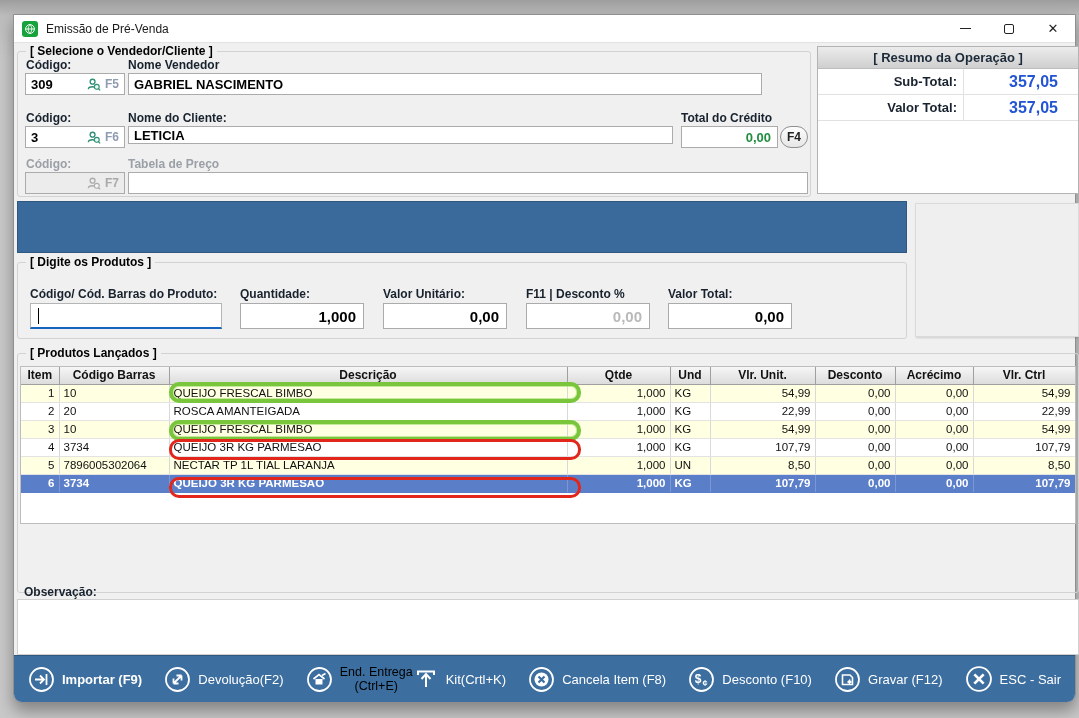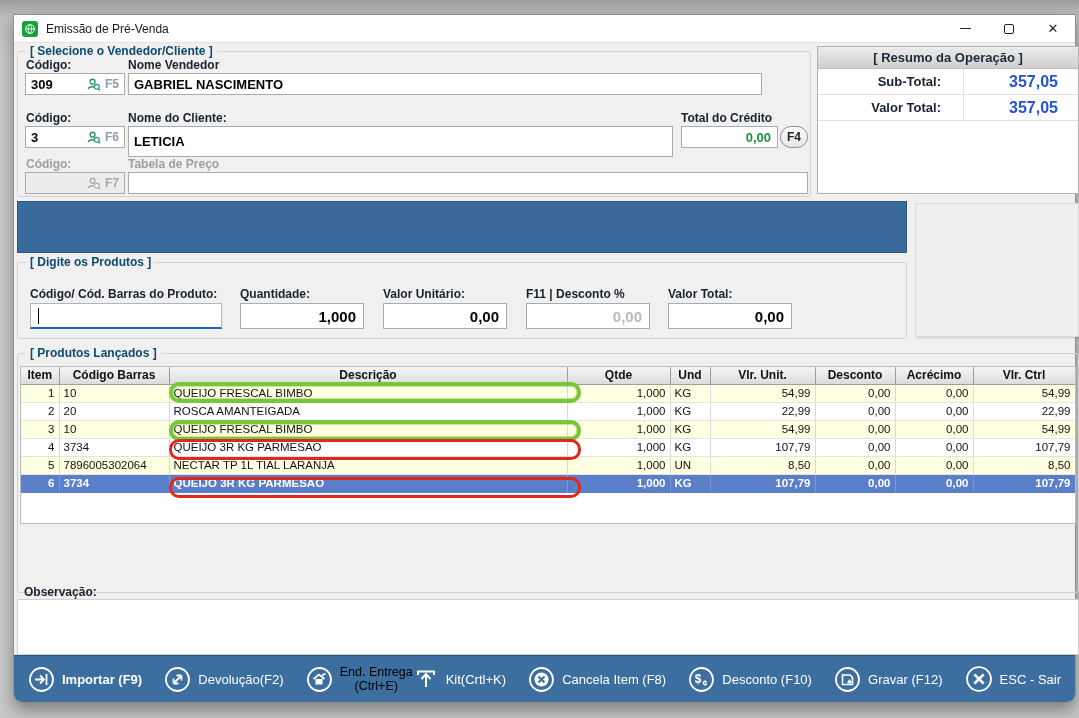--- a/index.html
+++ b/index.html
@@ -19,21 +19,21 @@
   .title-text { font-size:12px; color:#1a1a1a; }
   .win-controls { margin-left:auto; display:flex; height:100%; }
   .win-btn { width:44px; height:100%; display:flex; align-items:center; justify-content:center;
     color:#222; font-size:13px; cursor:default; }
   .glyph-min { width:11px; height:1px; background:#222; display:block; }
   .glyph-max { width:10px; height:10px; border:1px solid #222; border-radius:2px; display:block; }
 
   
   .groupbox { position:absolute; border:1px solid #d2d2d2; border-radius:3px; }
   .gb-legend { position:absolute; top:-8px; left:8px; background:#f0f0f0; padding:0 4px;
-    font-size:12px; font-weight:bold; color:#0c4a6e; white-space:nowrap; }
+    font-size:12px; font-weight:bold; color:#000000; white-space:nowrap; }
 
   .lbl { position:absolute; font-size:12px; font-weight:bold; color:#18222e; white-space:nowrap; }
   .lbl.dim { color:#9aa0a6; }
 
   .tbox { position:absolute; background:#fff; border:1px solid #ababab; display:flex;
     align-items:center; font-size:13px; font-weight:bold; color:#000; padding:0 5px; }
   .tbox.dim { background:#ececec; }
   .fkey { font-size:12px; font-weight:bold; color:#8e9bb0; margin-left:4px; }
   .fkey.gray { color:#a9a9a9; }
   .person-ic { margin-left:auto; display:flex; align-items:center; }
@@ -48,21 +48,21 @@
     display:flex; align-items:center; }
 
   
   .summary { position:absolute; left:803px; top:31px; width:262px; height:148px;
     background:#fff; border:1px solid #b3b3b3; }
   .summary-hd { height:22px; background:linear-gradient(#ececec,#cfcfcf); border-bottom:1px solid #bdbdbd;
     display:flex; align-items:center; justify-content:center;
     font-size:13px; font-weight:bold; color:#1c2b3a; }
   .summary-row { height:26px; display:flex; align-items:center; border-bottom:1px solid #e1e1e1; }
   .summary-lab { width:146px; text-align:right; font-size:13px; font-weight:bold; color:#18222e;
-    border-right:1px solid #e1e1e1; padding-right:22px; height:100%; display:flex;
+    border-right:1px solid #e1e1e1; padding-right:6px; height:100%; display:flex;
     align-items:center; justify-content:flex-end; }
   .summary-val { flex:1; text-align:right; padding-right:20px; font-size:16px; font-weight:bold; color:#2254d3; }
 
   
   .banner { position:absolute; left:3px; top:186px; width:890px; height:52px;
     background:#3a6a9b; border:1px solid #2e5880; }
   .side-panel { position:absolute; left:901px; top:188px; width:164px; height:134px;
     background:#efefef; border:1px solid #dadada; box-shadow:1px 1px 2px rgba(0,0,0,.15); }
 
   
@@ -162,21 +162,21 @@
       <span class="person-ic">
         <svg width="15" height="15" viewBox="0 0 16 16">
             <circle cx="7" cy="5" r="2.6" fill="none" stroke="#2f8f75" stroke-width="1.4"></circle>
             <path d="M2.5 13 C2.5 9.5 11.5 9.5 11.5 13" fill="none" stroke="#2f8f75" stroke-width="1.4"></path>
             <circle cx="11.5" cy="10.5" r="2.6" fill="#eafaf3" stroke="#2f8f75" stroke-width="1.2"></circle>
             <path d="M13.3 12.4 L15 14.3" stroke="#2f8f75" stroke-width="1.4"></path>
           </svg>
       </span>
       <span class="fkey">F6</span>
     </div>
-    <div class="tbox" style="left:110px; top:74px; width:545px; height:31px;">
+    <div class="tbox" style="left:110px; top:74px; width:545px; height:18px;">
       <span>LETICIA</span>
     </div>
     <div class="credit-box" style="left:663px; top:74px; width:127px; height:22px;">
       <div class="credit-val">0,00</div>
       <div class="f4-btn">F4</div>
     </div>
 
     <span class="lbl dim" style="left:8px; top:105px;">Código:</span>
     <span class="lbl dim" style="left:110px; top:105px;">Tabela de Preço</span>
     <div class="tbox dim" style="left:7px; top:120px; width:100px; height:22px;">

